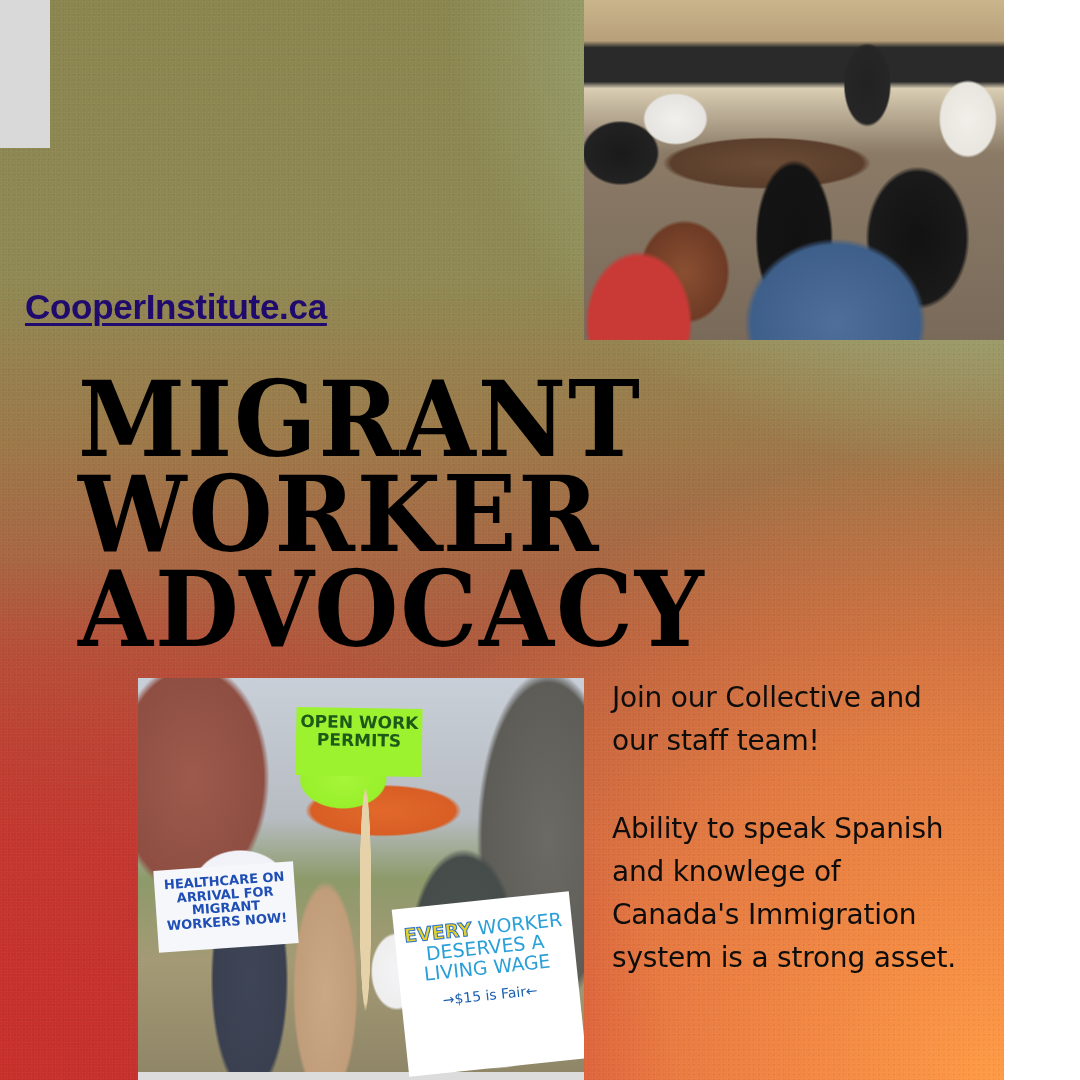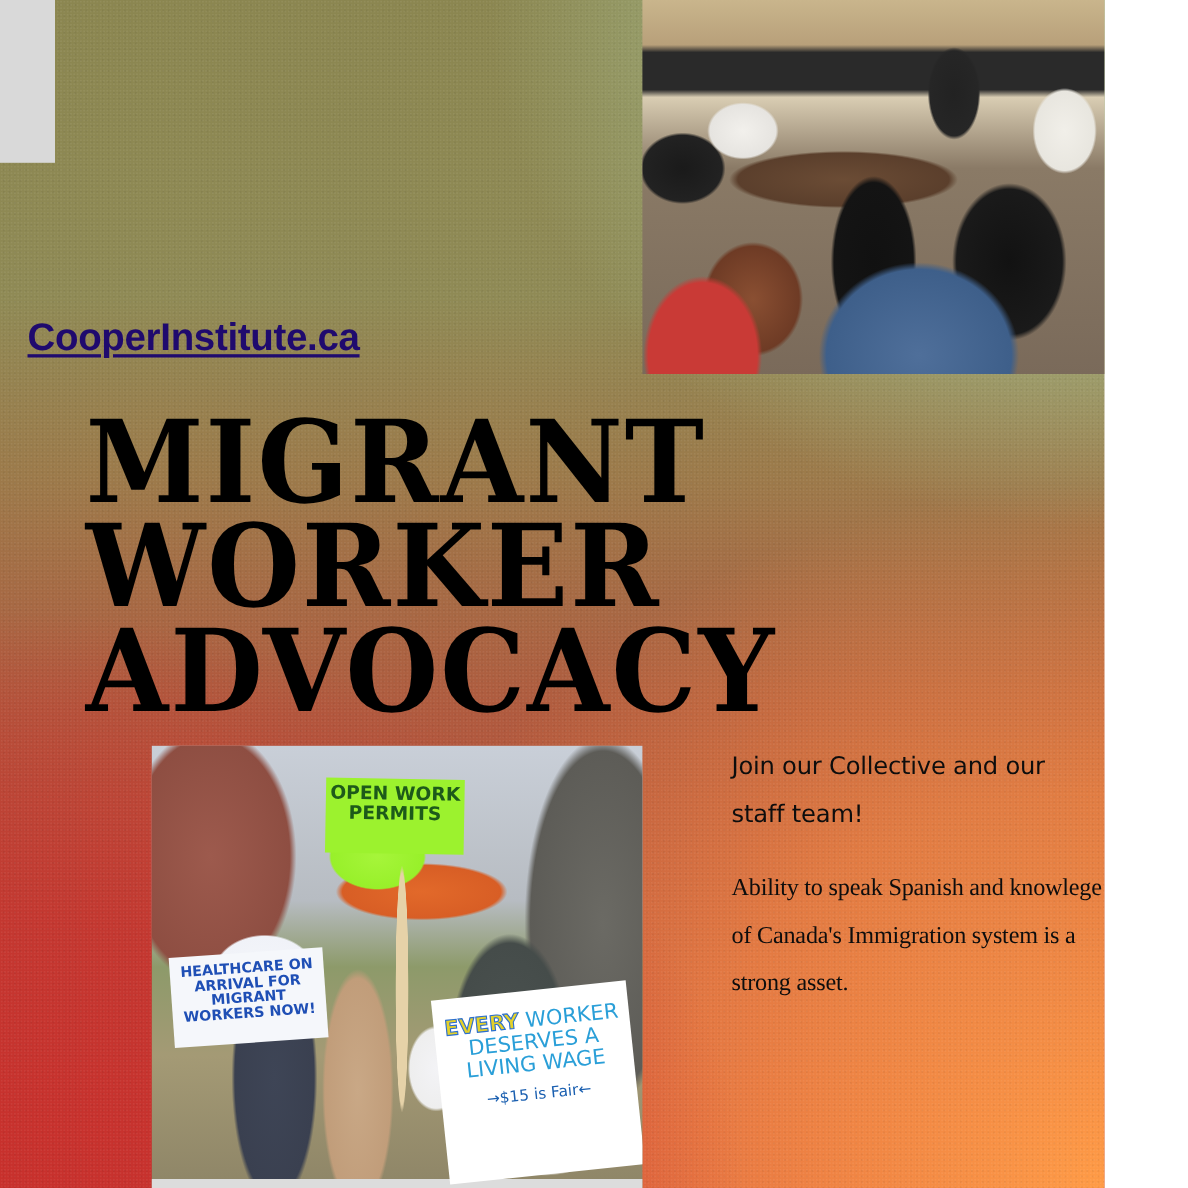--- a/index.html
+++ b/index.html
@@ -69,25 +69,25 @@
   .photo-label {
     position:absolute; left:0; bottom:0; opacity:0; font-size:1px;
   }
   .sign { position:absolute; font-family:"DejaVu Sans", sans-serif; font-weight:bold; text-align:center; line-height:1.05; }
   .sign-open { left:158px; top:30px; width:126px; height:68px; background:#9cf22e; color:#1d5a1a; font-size:17px; padding-top:6px; box-sizing:border-box; transform:rotate(1deg); }
   .sign-health { left:18px; top:188px; width:140px; height:82px; background:#f5f7fb; color:#1f4fb5; font-size:13px; padding-top:8px; box-sizing:border-box; transform:rotate(-4deg); }
   .sign-every { left:262px; top:222px; width:178px; height:168px; background:#fff; color:#2a9fd8; font-size:19px; padding-top:18px; box-sizing:border-box; transform:rotate(-6deg); font-weight:normal; }
   .sign-every .fair { display:block; font-size:14px; margin-top:10px; color:#1a5fb0; }
   .sign-every .every { color:#e4d12a; -webkit-text-stroke:1px #2a6ed0; font-weight:bold; }
   .body-text {
-    position:absolute; left:665px; top:676px; margin:0;
-    font-family:"DejaVu Sans", sans-serif; font-size:22px; line-height:43px; color:#0d0d0d; letter-spacing:-0.2px;
+    position:absolute; left:612px; top:676px; margin:0;
+    font-family:"DejaVu Sans", sans-serif; font-size:28px; line-height:43px; color:#0d0d0d; letter-spacing:-0.2px;
   }
   .body-text p { margin:0; }
-  .body-text p + p { margin-top:23px;font-family:Liberation Serif, serif; }
+  .body-text p + p { margin-top:45px; }
 </style>
 </head>
 <body>
 
 <div class="poster">
   <div class="grain"></div>
 
   <div class="grey-box"></div>
 
   <a class="link">CooperInstitute.ca</a>

